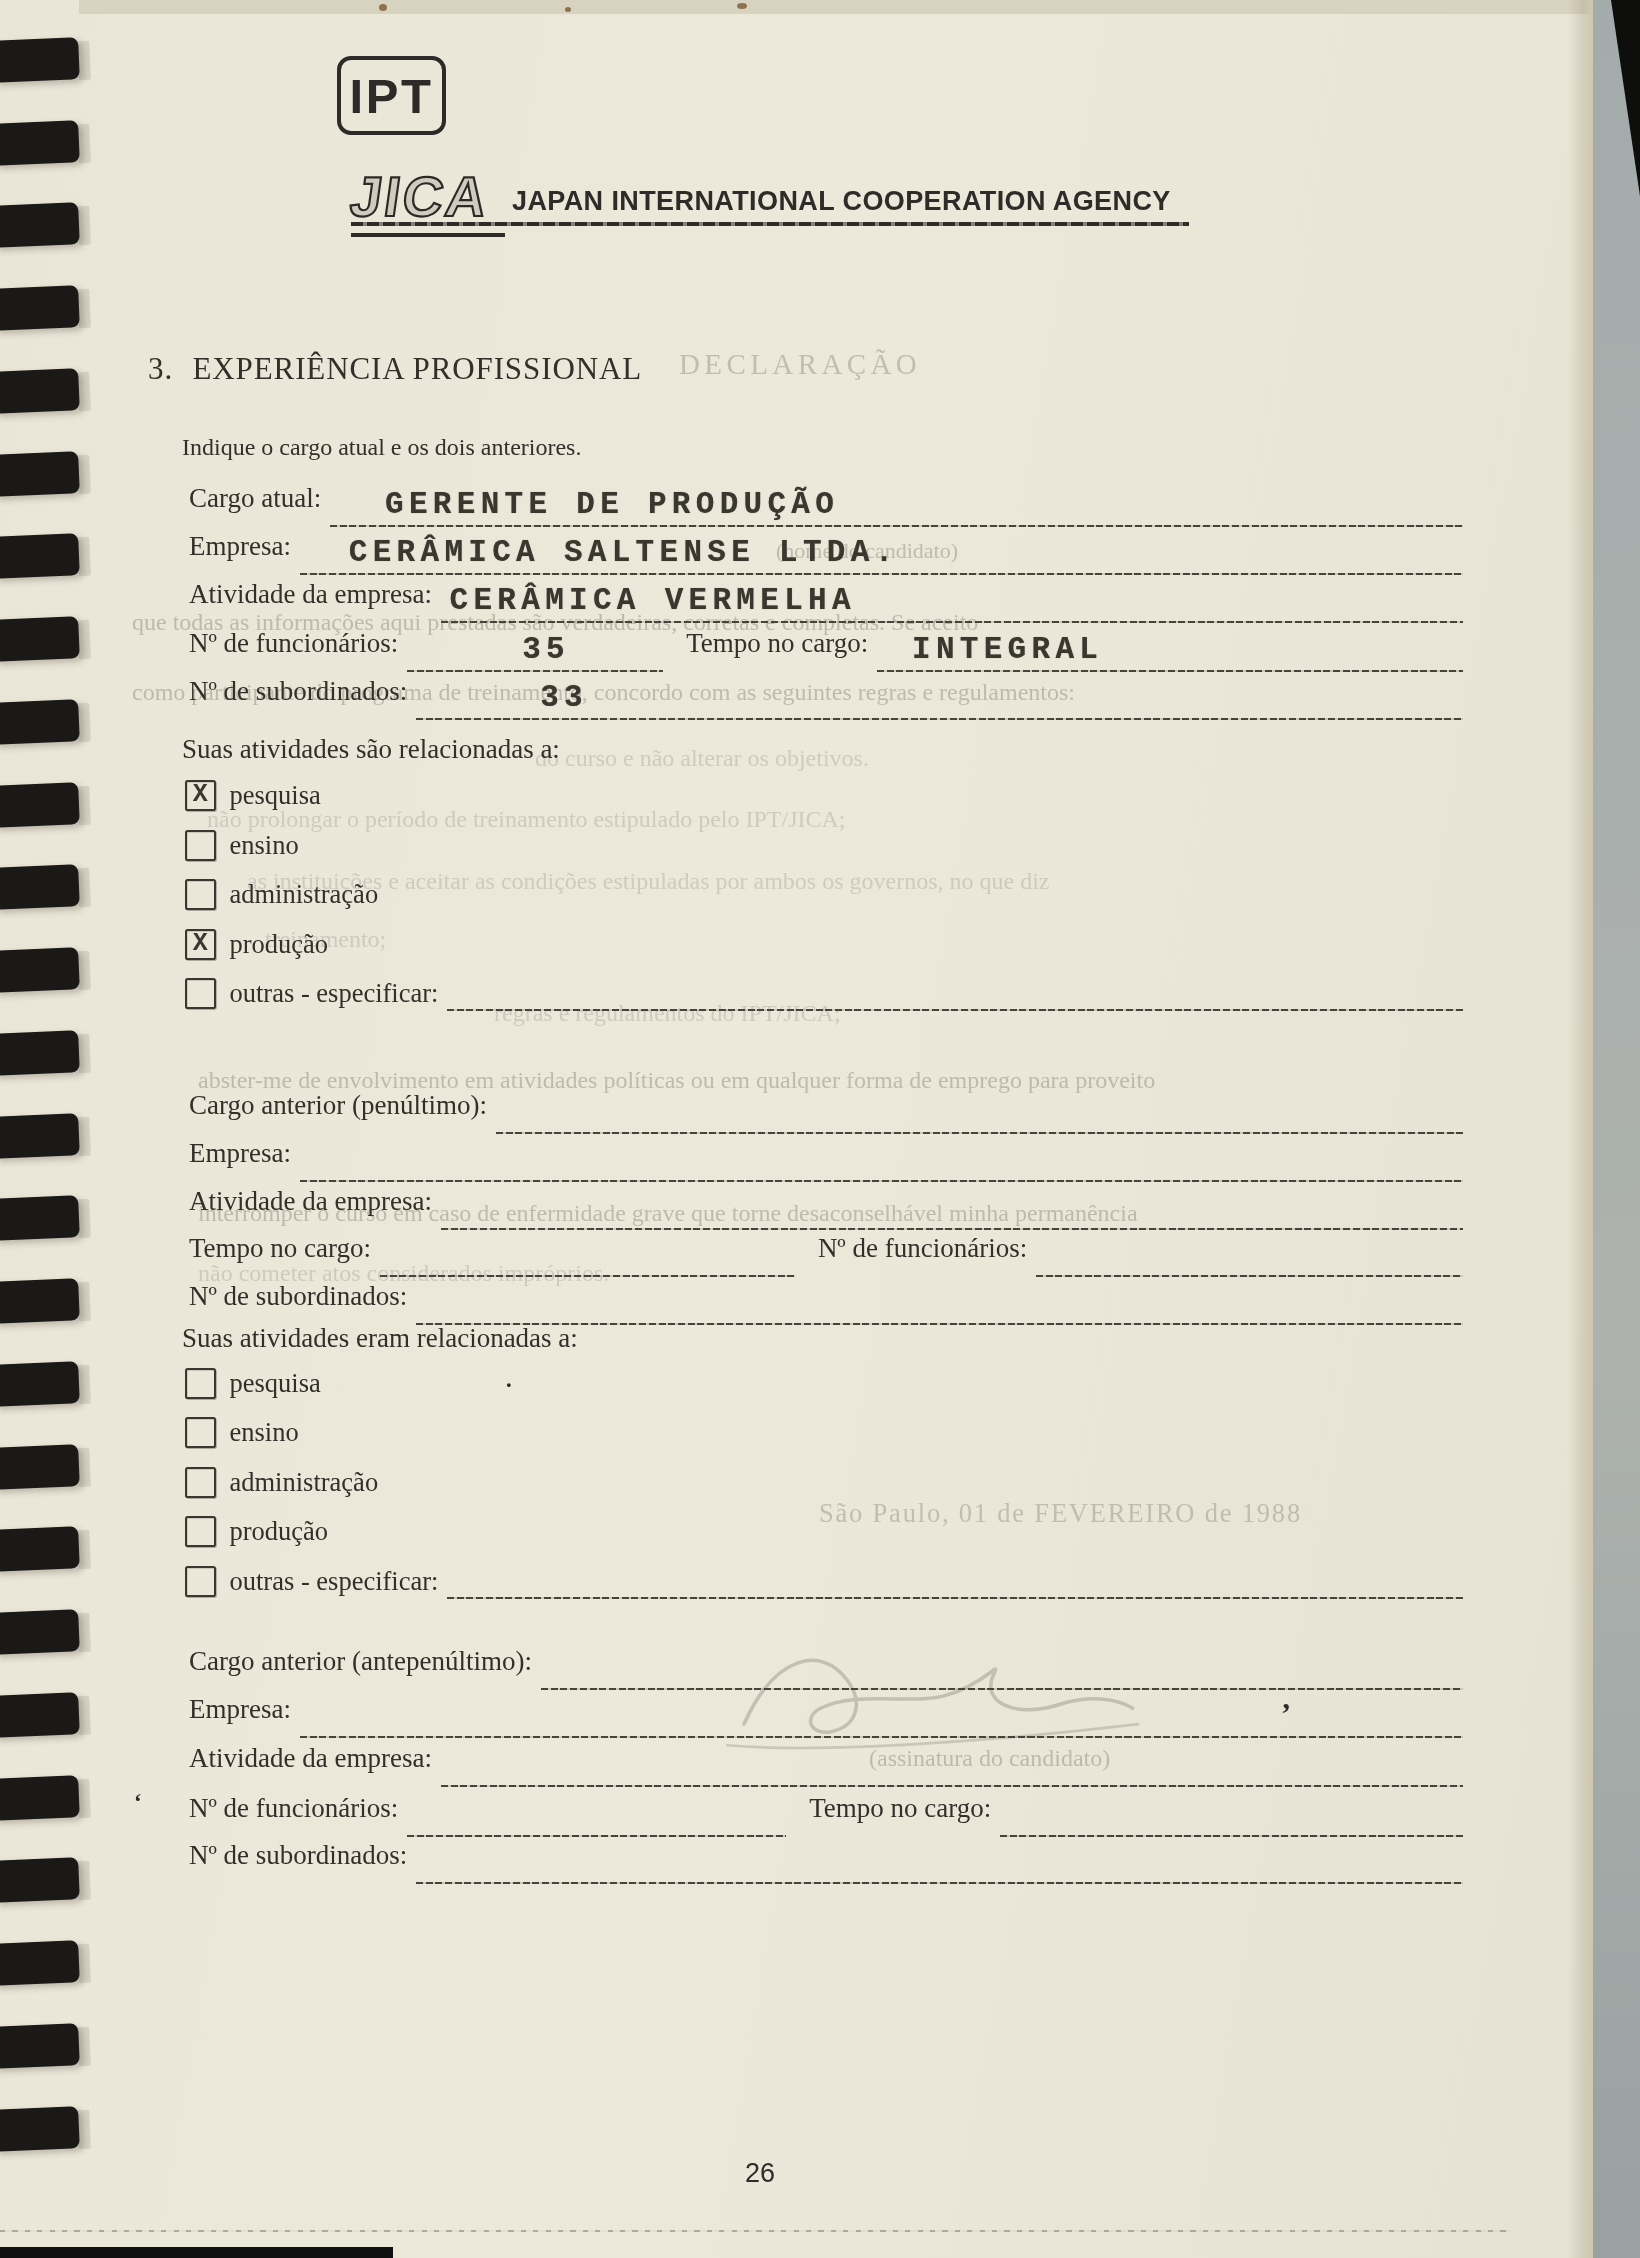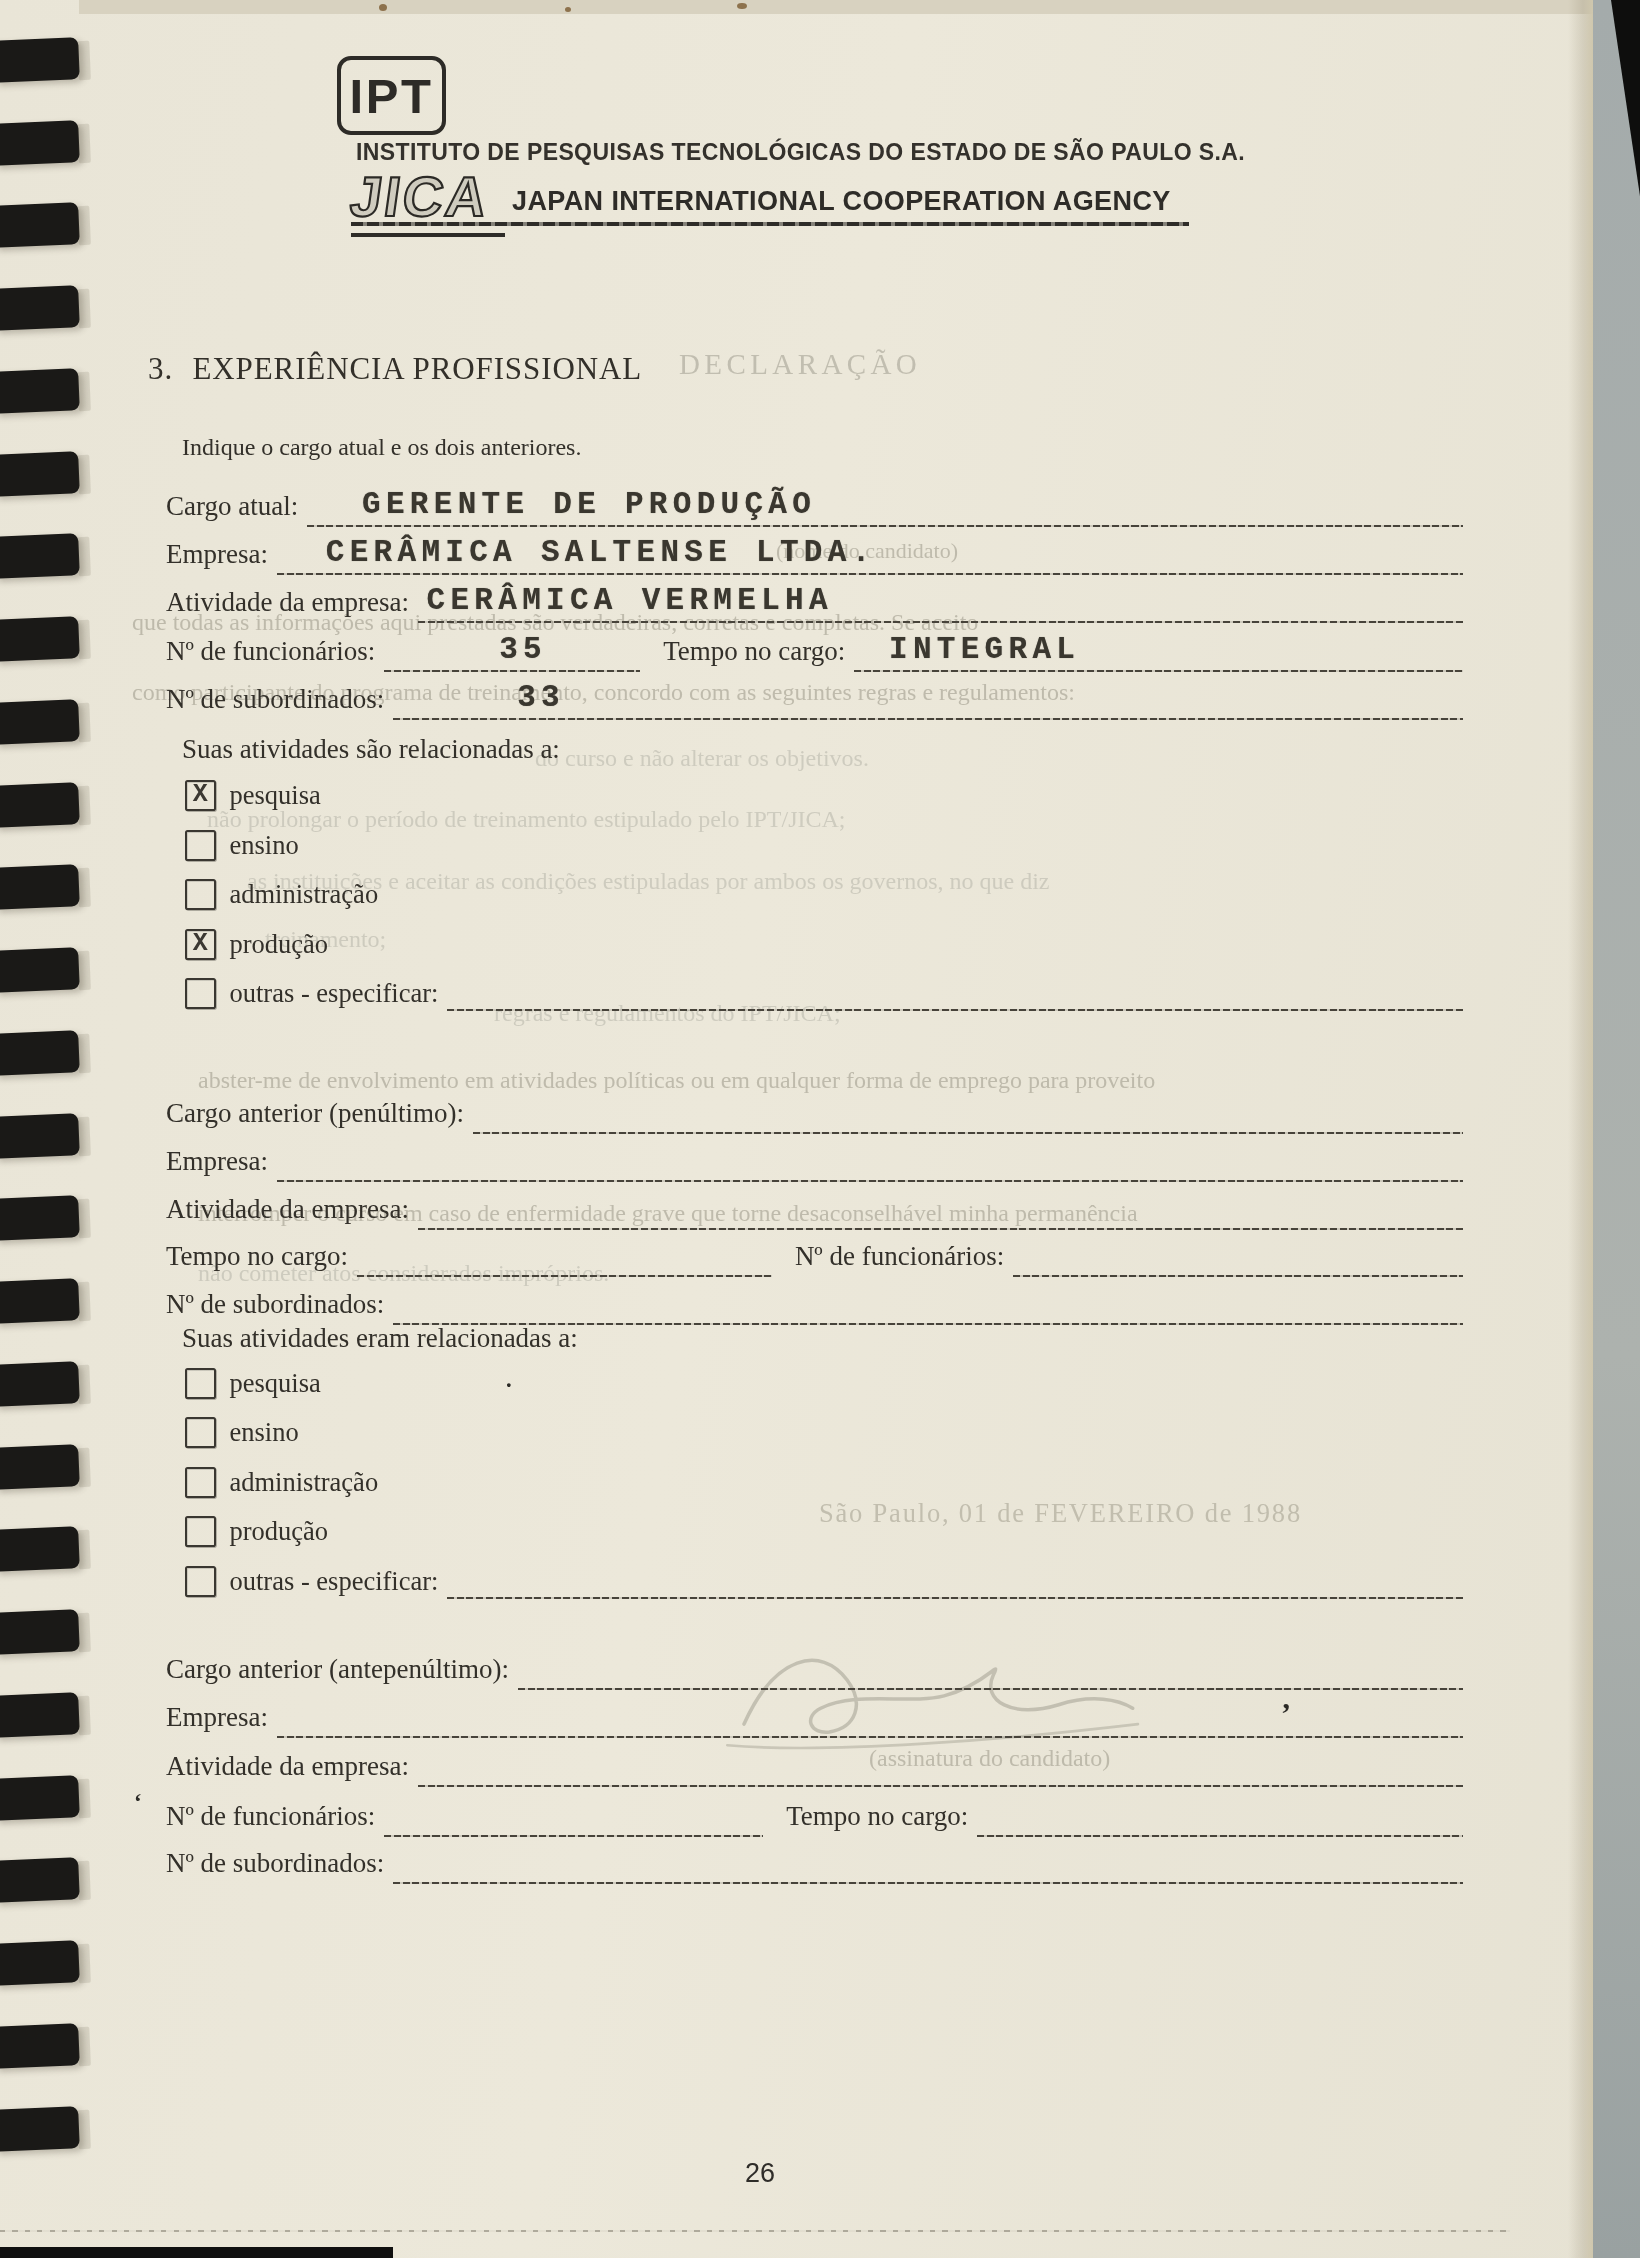--- a/index.html
+++ b/index.html
@@ -48,21 +48,21 @@
     background:repeating-linear-gradient(90deg,#2e2c28 0 12.4px,rgba(46,44,40,.55) 12.4px 16px);}
   .jica-underline-short{position:absolute;left:351px;top:233px;width:154px;height:3.5px;background:#2e2c28;}
 
   
   .section-heading{position:absolute;left:148px;top:351px;font-size:31px;color:#33302a;
     letter-spacing:0.9px;}
   .section-heading .num{margin-right:19.4px;}
 
   
   .intro{position:absolute;left:182px;top:434px;font-size:24px;color:#33302a;}
-  .frow{position:absolute;left:166px;right:178px;height:46px;display:flex;align-items:center;}
+  .frow{position:absolute;left:189px;right:178px;height:46px;display:flex;align-items:flex-start;}
   .lbl{font-size:27px;color:#33302a;white-space:nowrap;padding-right:8.8px;line-height:30px;}
   .lbl2{margin-left:23px;}
   .fill{flex:1;position:relative;height:100%;}
   .fill::after{content:"";position:absolute;left:0;right:0;bottom:1.8px;height:1.8px;
     background:repeating-linear-gradient(90deg,#47433a 0 7px,rgba(71,67,58,.18) 7px 9.7px);}
   .fill.w290{flex:0 0 256px;}
   .fill.w430{flex:0 0 379px;}
   .fill.w470{flex:0 0 415px;}
   .typed{position:absolute;bottom:7px;font-family:"Liberation Mono","DejaVu Sans Mono",monospace;
     font-size:31px;font-weight:bold;color:#3a372f;letter-spacing:5.3px;white-space:nowrap;
@@ -157,21 +157,20 @@
   <svg class="ghost-sig" width="423" height="150" viewBox="0 0 480 170">
     <path d="M25 118 C 60 40, 112 28, 142 68 C 162 95, 152 122, 122 127 C 100 130, 92 110, 112 100 C 152 80, 212 96, 252 86 C 300 73, 318 42, 308 62 C 294 92, 330 112, 382 96 C 420 84, 450 90, 466 100" fill="none" stroke="rgba(140,138,124,0.42)" stroke-width="4" stroke-linecap="round"></path>
     <path d="M6 142 C 120 152, 320 136, 472 118" fill="none" stroke="rgba(140,138,124,0.35)" stroke-width="3" stroke-linecap="round"></path>
   </svg>
   <div class="ghost ghost-sig-caption">(assinatura do candidato)</div>
   <div class="ghost ghost-name-caption">(nome do candidato)</div>
 
   <div class="ipt-logo">
     <span>IPT</span>
   </div>
-  <div class="institute-line">INSTITUTO DE PESQUISAS TECNOLÓGICAS DO ESTADO DE SÃO PAULO S.A.</div>
   <div class="jica-row">
     <span class="jica-mark">JICA</span>
     <span class="agency-line">JAPAN INTERNATIONAL COOPERATION AGENCY</span>
   </div>
   <div class="jica-underline-long"></div>
   <div class="jica-underline-short"></div>
 
   <div class="section-heading">
     <span class="num">3.</span><span>EXPERIÊNCIA PROFISSIONAL</span>
   </div>

